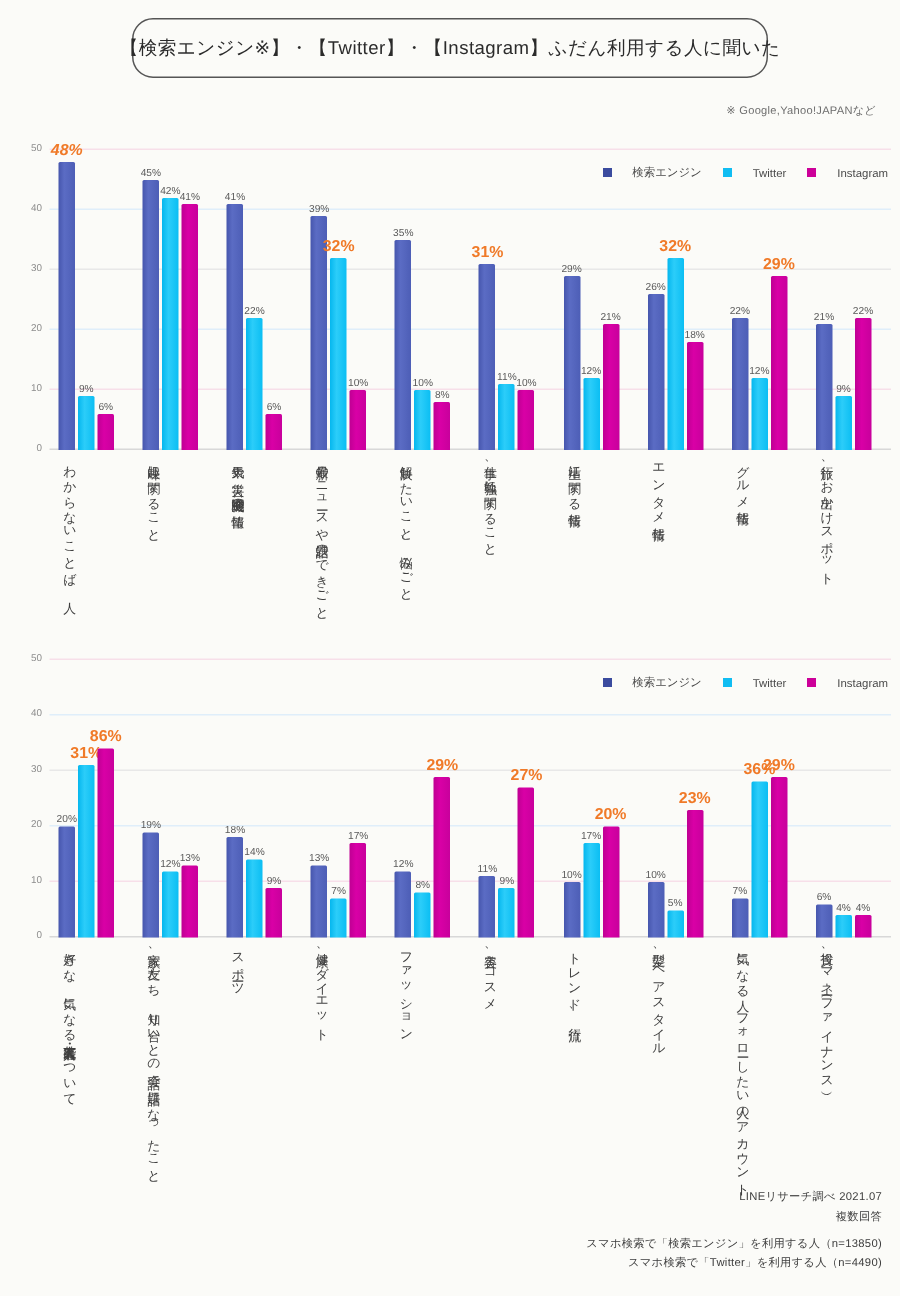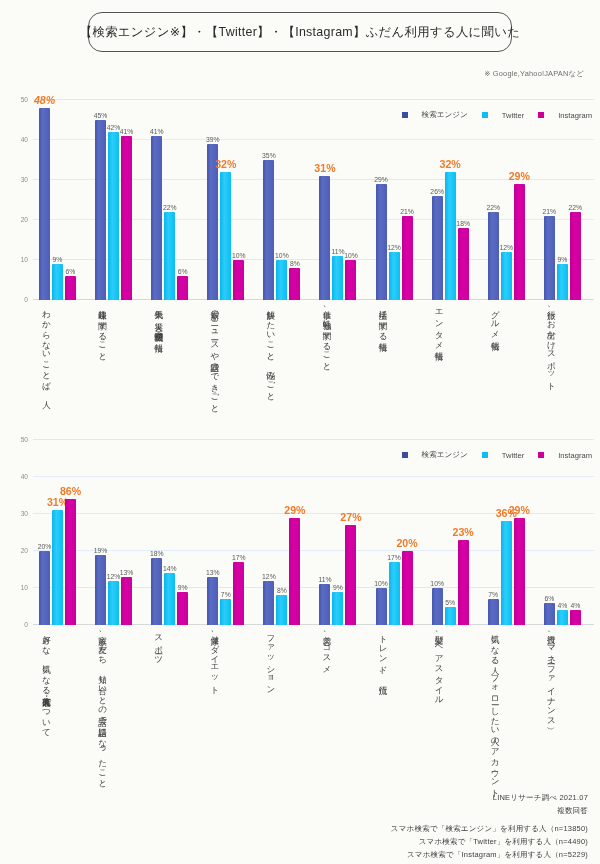--- a/index.html
+++ b/index.html
@@ -568,14 +568,13 @@
       </div>
     </div>
 </div>
 
 <div id="footer">
   <div class="fline">LINEリサーチ調べ 2021.07</div>
   <div class="fline">複数回答</div>
   <div class="gap"></div>
   <div class="fline">スマホ検索で「検索エンジン」を利用する人（n=13850)</div>
   <div class="fline">スマホ検索で「Twitter」を利用する人（n=4490)</div>
-  <div class="fline">スマホ検索で「Instagram」を利用する人（n=5229)</div>
 </div>
 
 </body></html>

